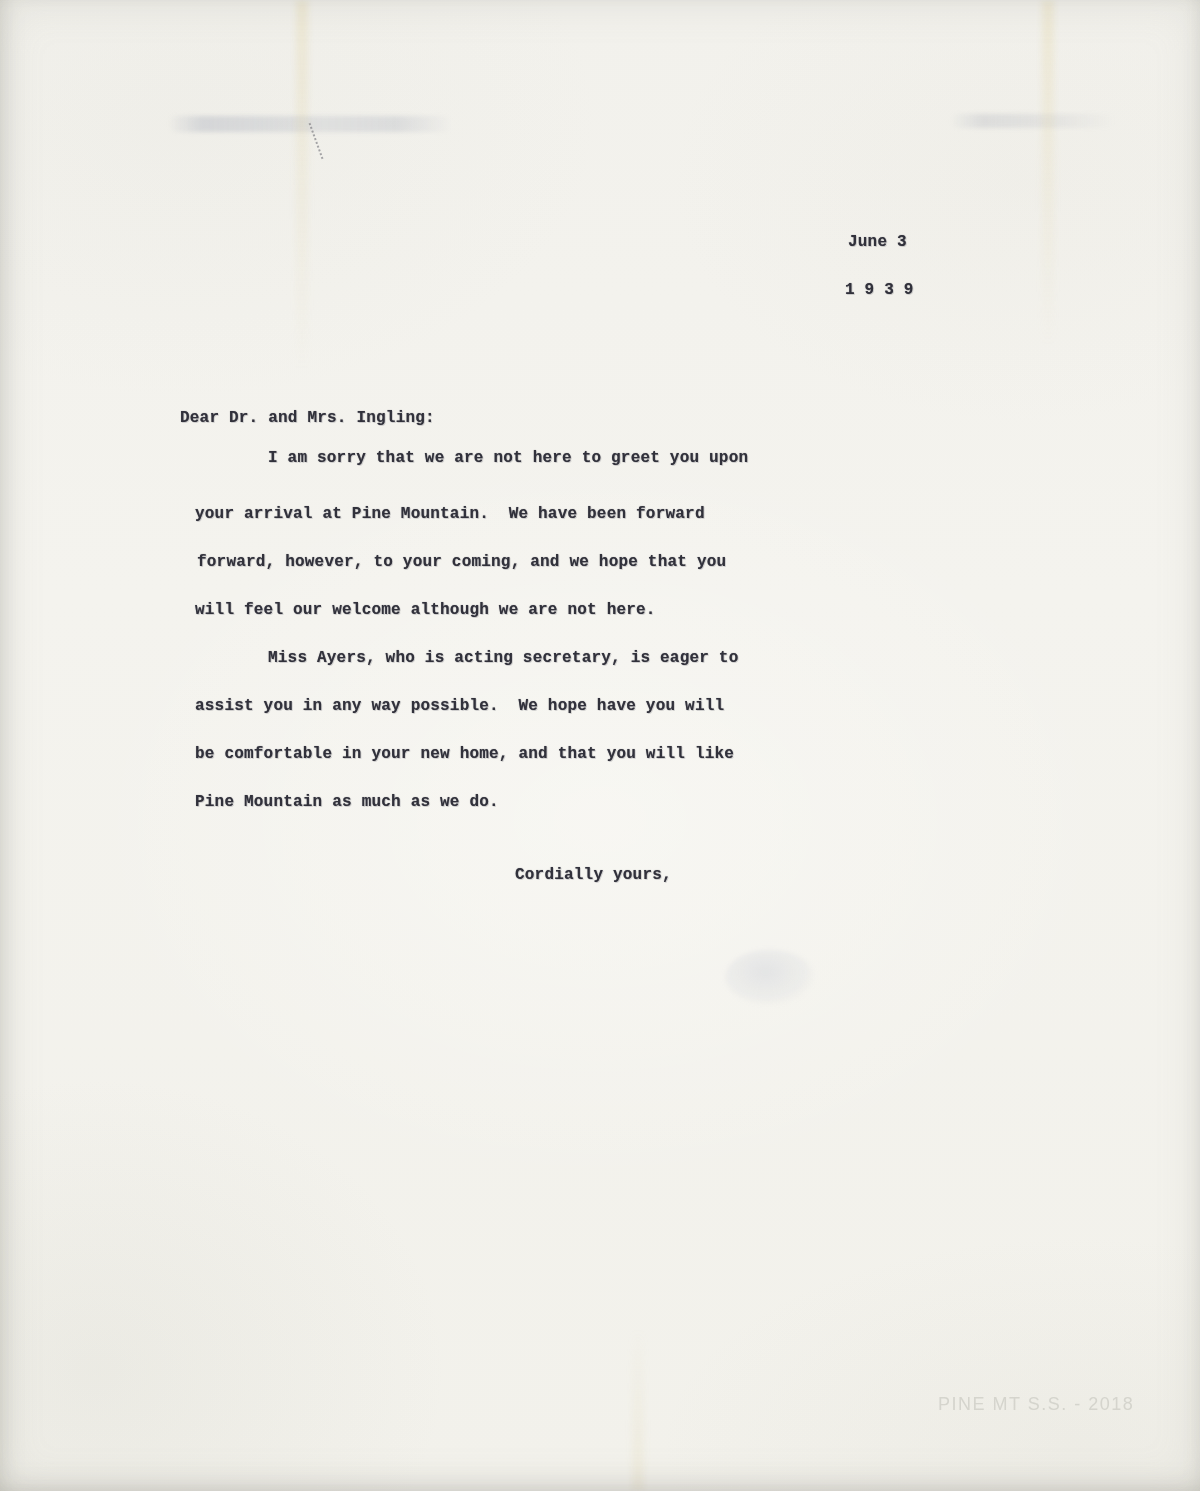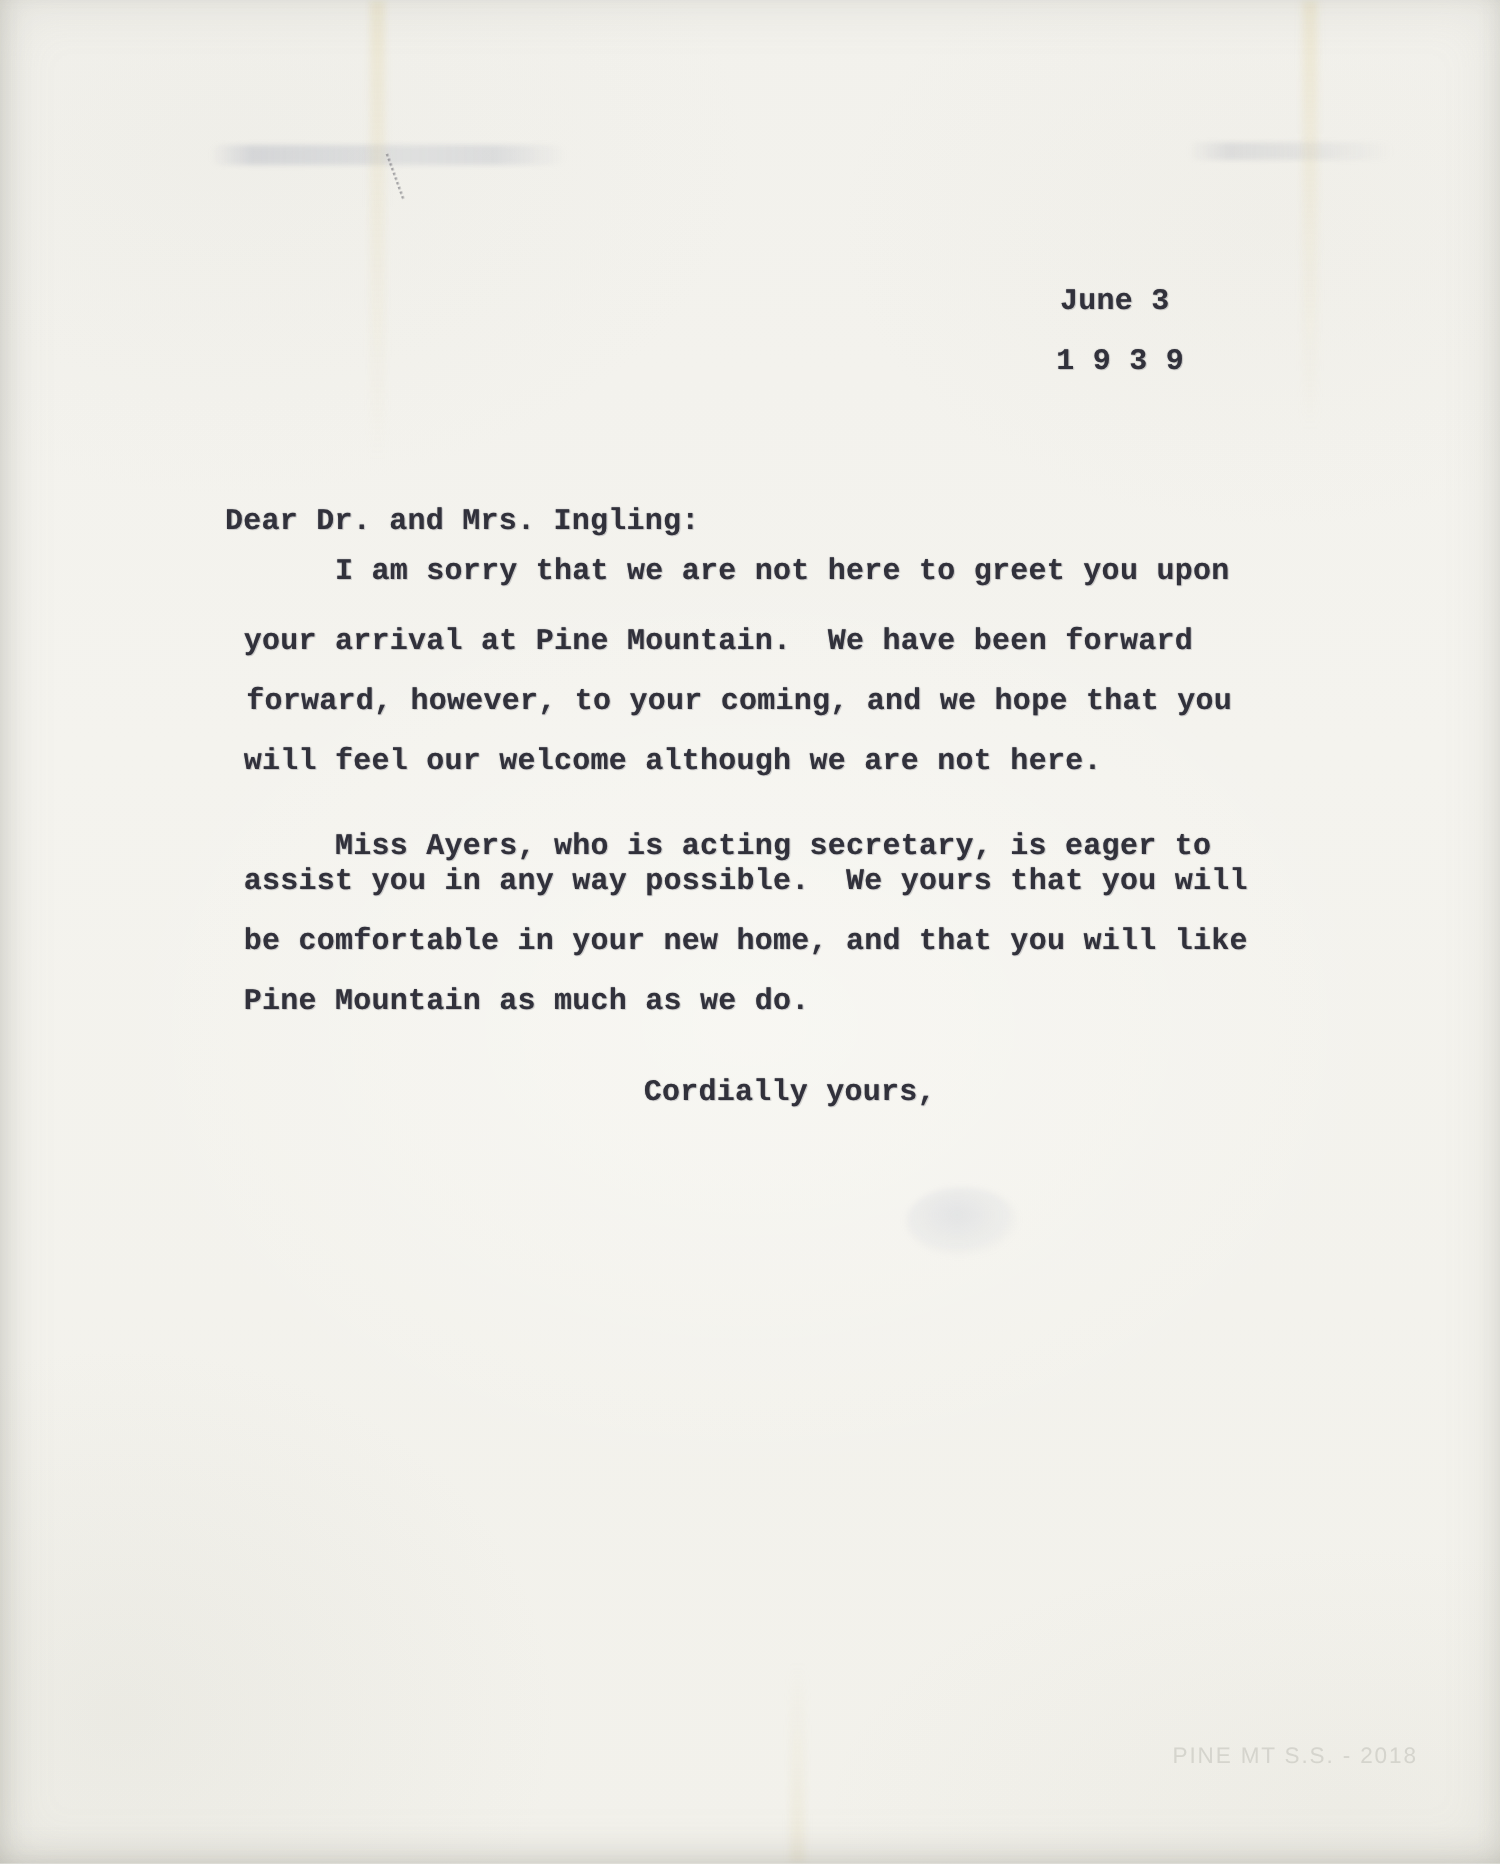--- a/index.html
+++ b/index.html
@@ -31,21 +31,21 @@
     box-shadow:
       inset 0 0 45px rgba(150,148,138,0.18),
       inset 14px 0 22px -12px rgba(140,138,128,0.25),
       inset 0 -16px 26px -14px rgba(140,138,128,0.28),
       inset -10px 0 20px -12px rgba(150,148,138,0.18);
   }
   .line {
     position: absolute;
     font-family: "Liberation Mono", "DejaVu Sans Mono", monospace;
     font-weight: 700;
-    font-size: 24px;
+    font-size: 16px;
     line-height: 28px;
     color: #31313b;
     white-space: pre;
     letter-spacing: 0.2px;
     text-shadow:
       0 0 1px rgba(46,46,58,0.55),
       1px 1px 0 rgba(46,46,58,0.14);
   }
   .watermark {
     position: absolute;
@@ -116,22 +116,22 @@
   <div class="line" style="left:848px; top:228px;">June 3</div>
   <div class="line" style="left:845px; top:276px;">1 9 3 9</div>
 
   <div class="line" style="left:180px; top:404px;">Dear Dr. and Mrs. Ingling:</div>
 
   <div class="line" style="left:268px; top:444px;">I am sorry that we are not here to greet you upon</div>
   <div class="line" style="left:195px; top:500px;">your arrival at Pine Mountain.  We have been forward</div>
   <div class="line" style="left:197px; top:548px;">forward, however, to your coming, and we hope that you</div>
   <div class="line" style="left:195px; top:596px;">will feel our welcome although we are not here.</div>
 
-  <div class="line" style="left:268px; top:644px;margin-top:20px;">Miss Ayers, who is acting secretary, is eager to</div>
-  <div class="line" style="left:195px; top:692px;">assist you in any way possible.  We yours that you will</div>
+  <div class="line" style="left:268px; top:644px;">Miss Ayers, who is acting secretary, is eager to</div>
+  <div class="line" style="left:195px; top:692px;">assist you in any way possible.  We hope have you will</div>
   <div class="line" style="left:195px; top:740px;">be comfortable in your new home, and that you will like</div>
   <div class="line" style="left:195px; top:788px;">Pine Mountain as much as we do.</div>
 
   <div class="line" style="left:503px; top:861px;margin-left:12px;">Cordially yours,</div>
 
   <div class="watermark">PINE MT S.S. - 2018</div>
 
 </div>
 
 </body></html>

